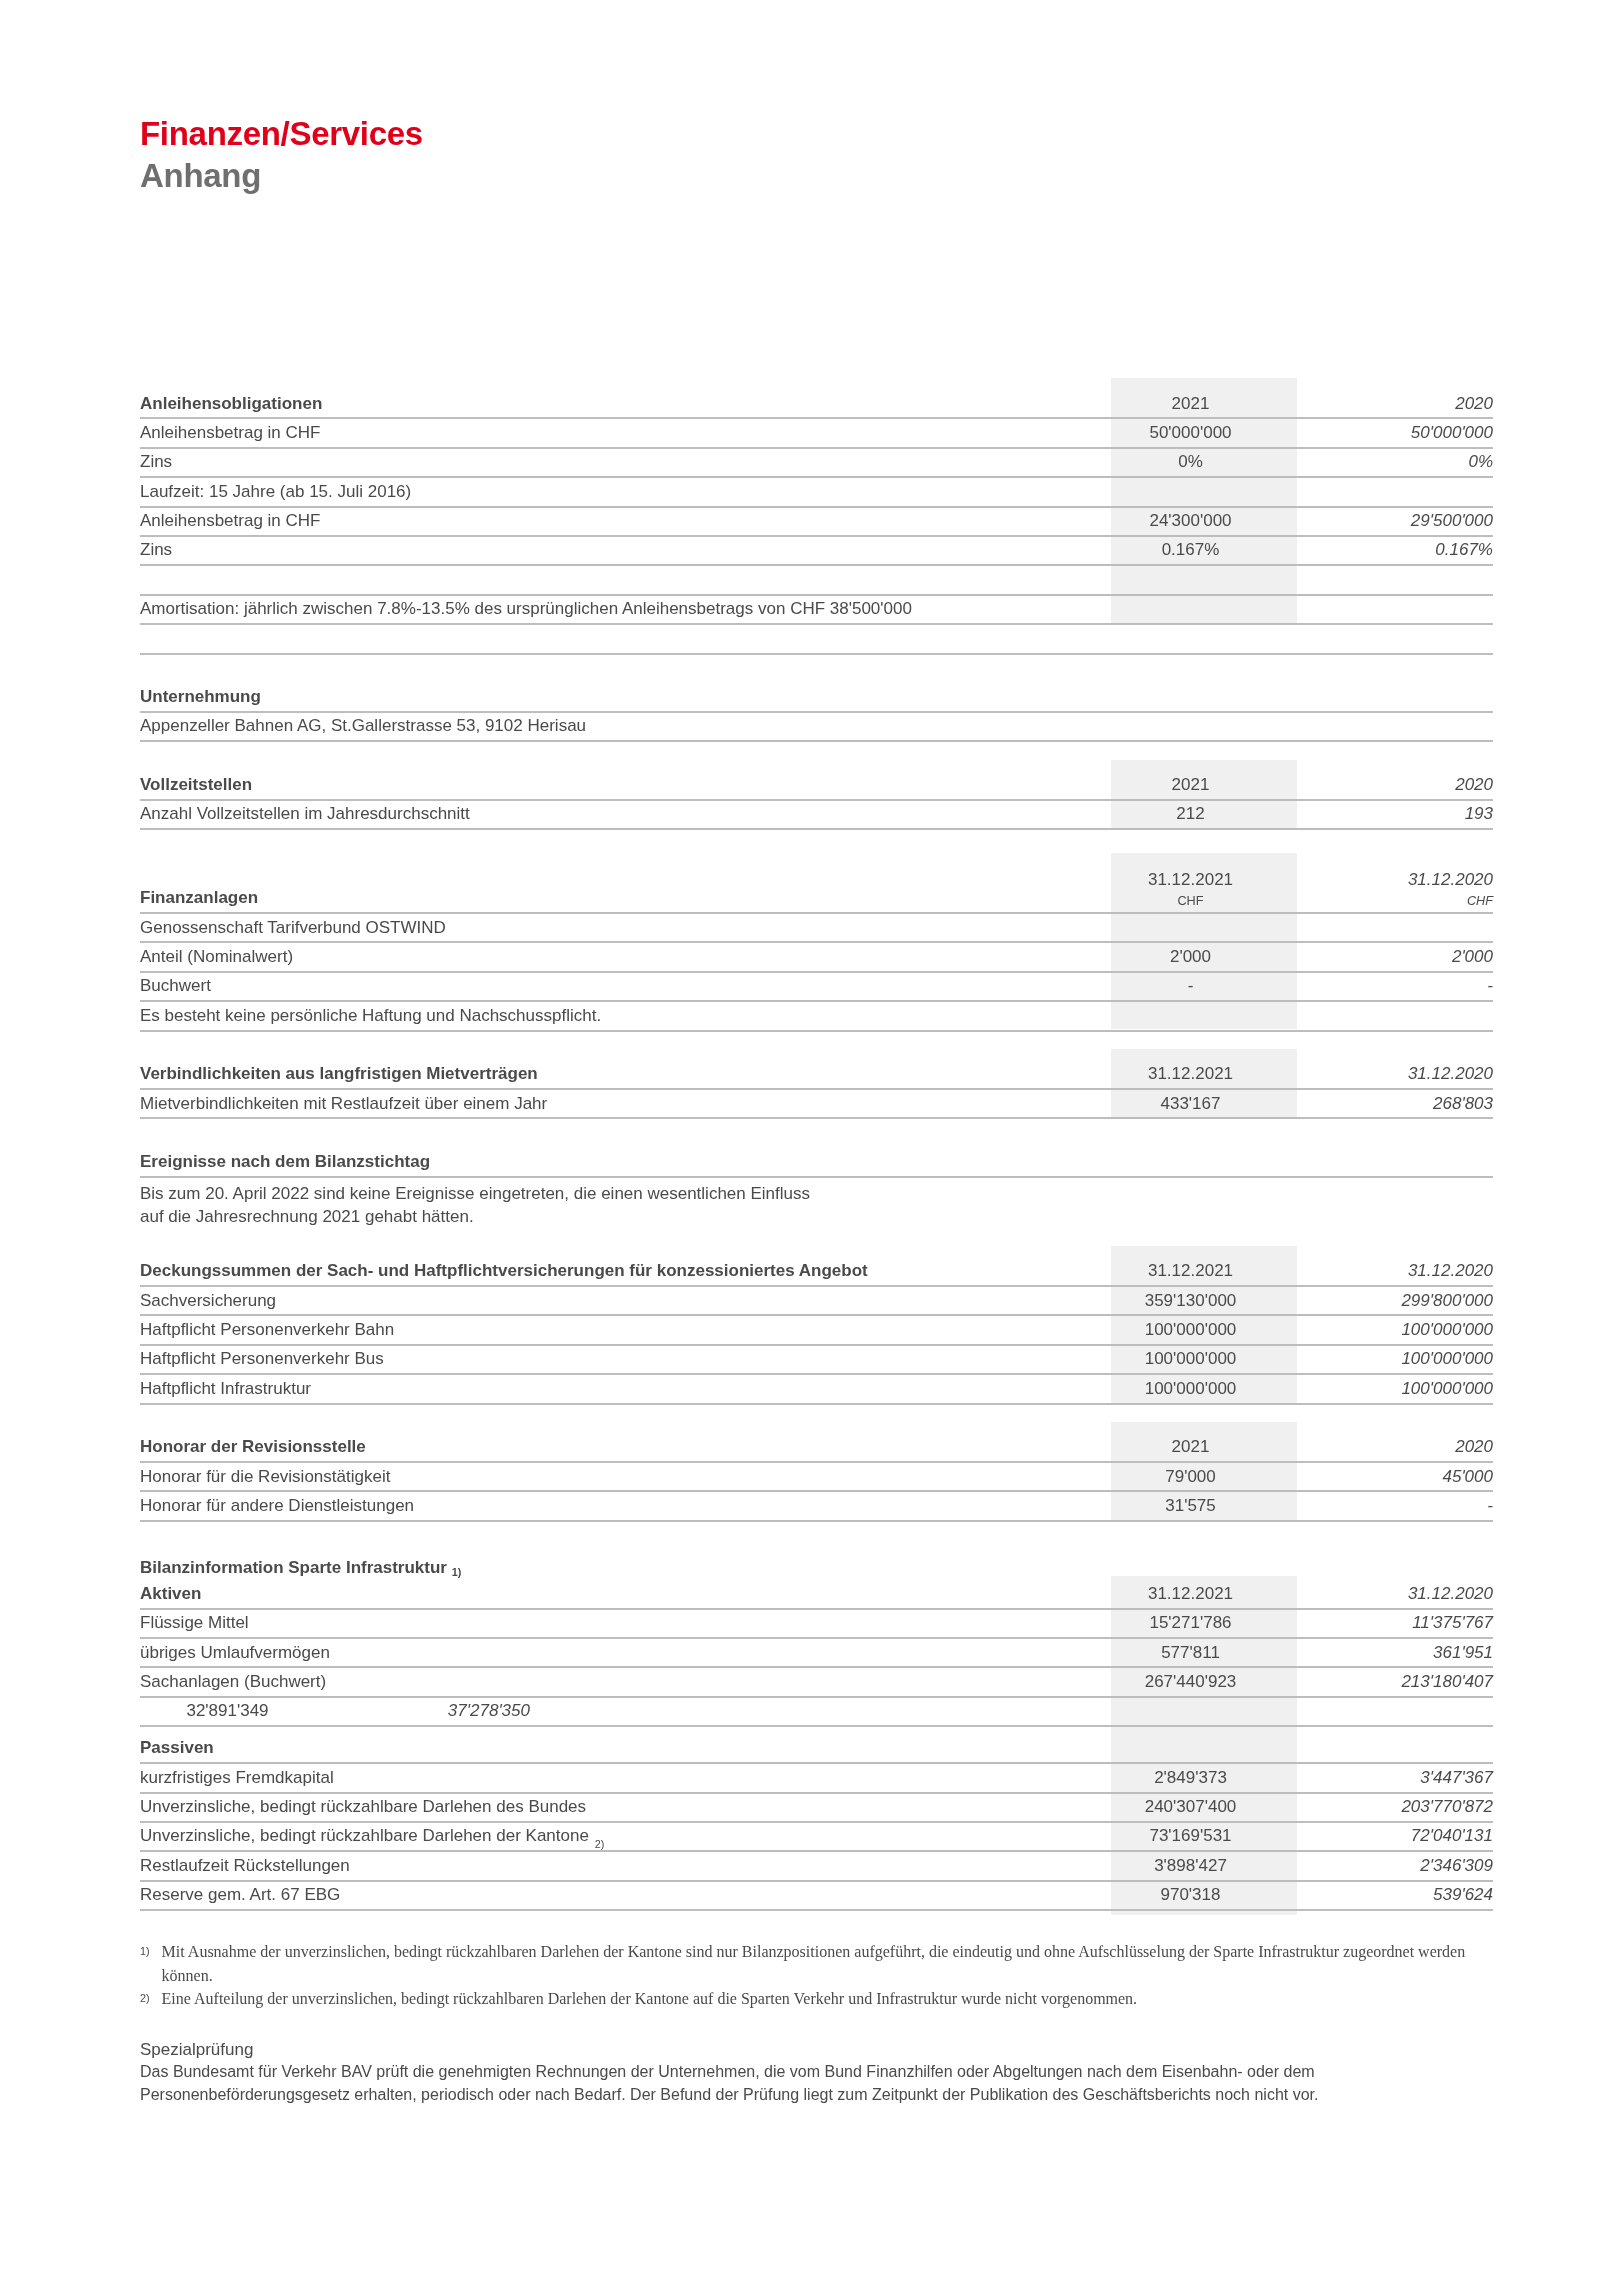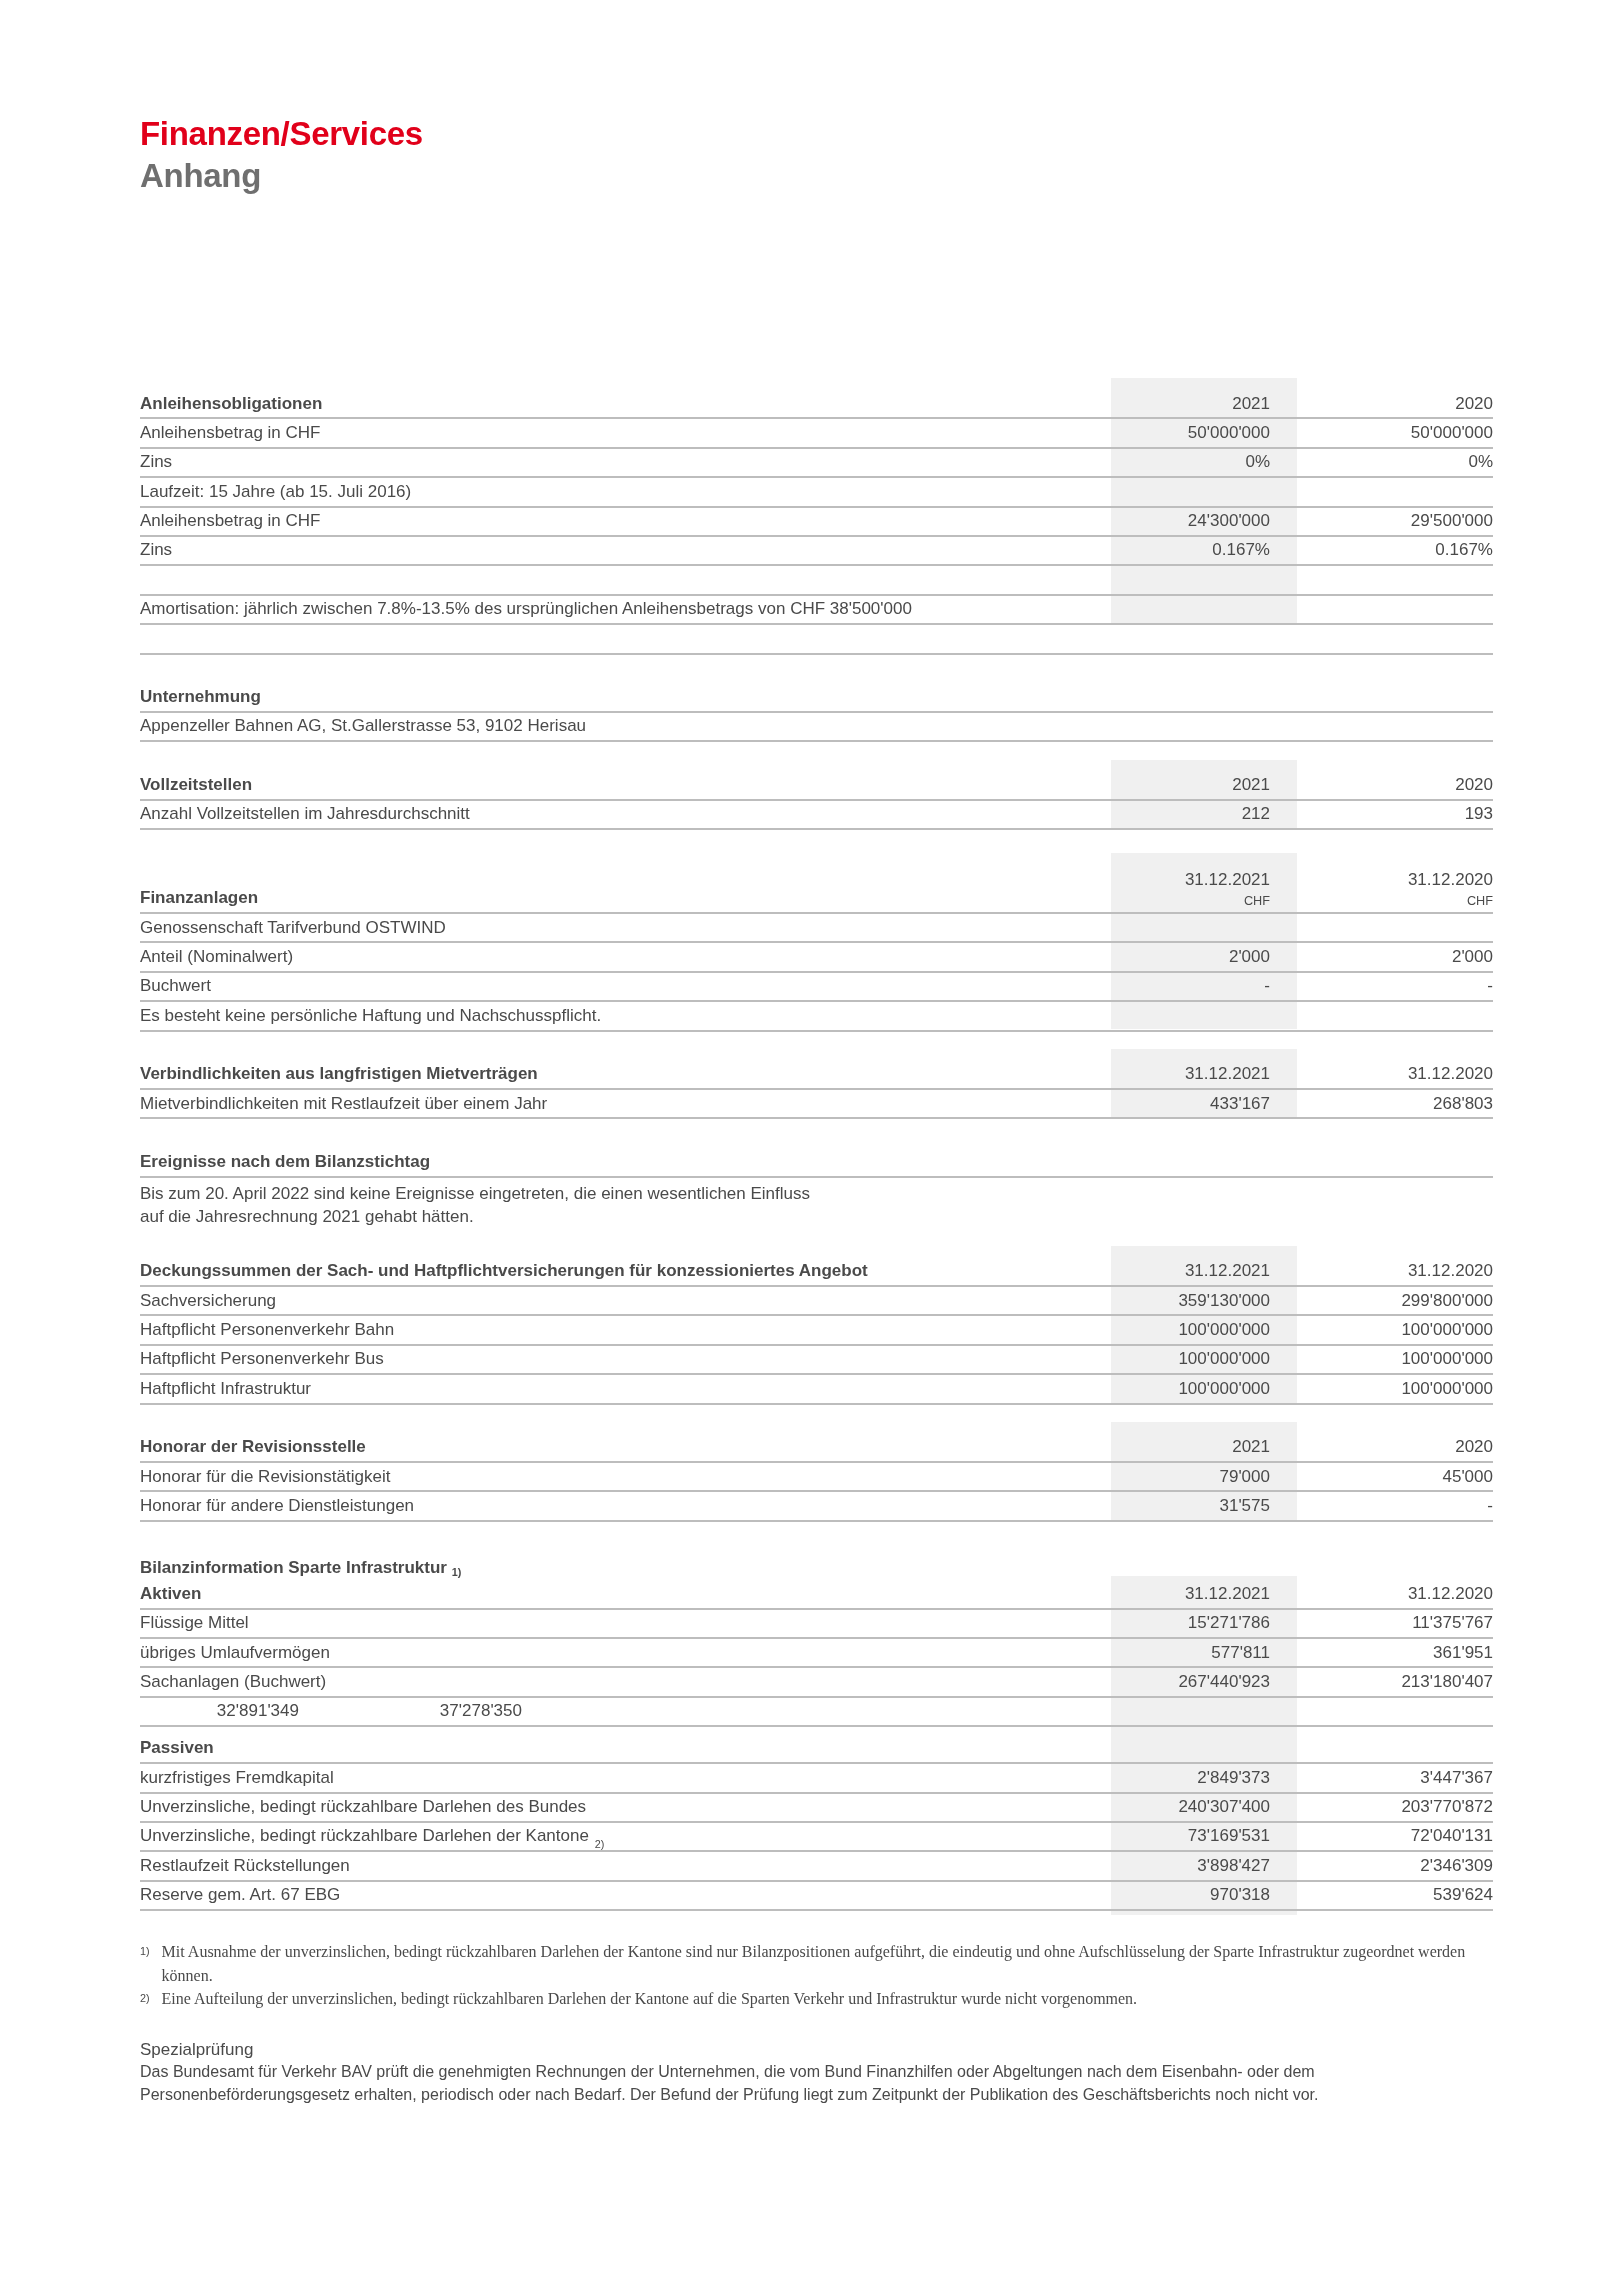--- a/index.html
+++ b/index.html
@@ -4,22 +4,22 @@
 <style>
   html, body { margin:0; padding:0; background:#ffffff; }
   body { width:1621px; height:2293px; position:relative; font-family:"Liberation Sans", sans-serif; color:#4a4a4a; }
   .title-red { position:absolute; left:140px; top:115px; font-size:33px; font-weight:bold; color:#e1001a; letter-spacing:-0.3px; }
   .title-gray { position:absolute; left:140px; top:157px; font-size:33px; font-weight:bold; color:#6f6f6f; letter-spacing:-0.3px; }
   .content { position:absolute; left:140px; top:390px; width:1353px; }
   .shade { position:absolute; left:1111px; width:186px; background:#f0f0f0; z-index:0; }
   .block { position:relative; }
   .row { position:relative; display:flex; align-items:flex-end; border-bottom:2px solid #bdbdbd; height:27.4px; font-size:17px; z-index:1; }
   .row .lbl { flex:1; padding-bottom:3.9px; white-space:nowrap; }
-  .row .v1 { width:186px; margin-left:0; text-align:right; padding-right:27px; box-sizing:border-box; padding-bottom:3.9px; }
-  .row .v2 { width:196px; text-align:right; padding-bottom:3.9px; }
+  .row .v1 { width:186px; margin-left:8px; text-align:center; padding-right:27px; box-sizing:border-box; padding-bottom:3.9px; }
+  .row .v2 { width:196px; text-align:right; padding-bottom:3.9px;font-style:italic; }
   .row.head { font-weight:bold; color:#4a4a4a; }
   .row.head .v1, .row.head .v2 { font-weight:normal; }
   .row.tall { height:53px; }
   .sub { display:block; font-size:12.7px; margin-top:3.9px; }
   .gap { height:29px; }
   .para { font-size:17px; line-height:23.5px; padding-top:3.9px; }
   .sup { font-size:10.8px; vertical-align:super; }
   .subtitle { font-size:17px; font-weight:bold; height:27.4px; display:flex; align-items:flex-end; padding-bottom:2px; position:relative; z-index:1; }
   .fn { font-size:16px; line-height:23.5px; display:flex; }
   .fn .mk { width:21.6px; font-size:10.8px; padding-top:0px; }

